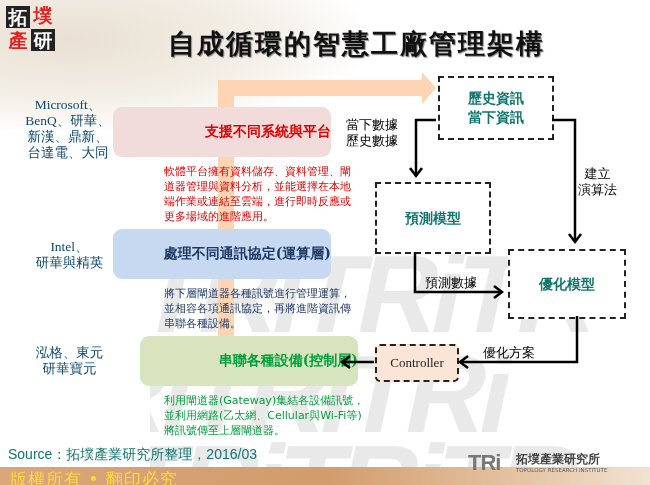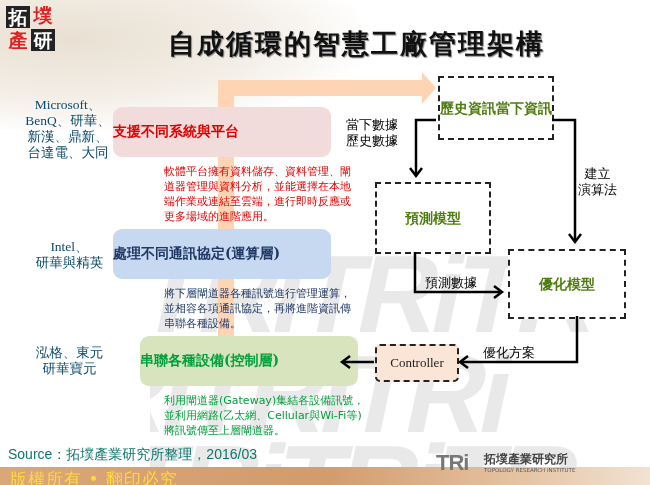--- a/index.html
+++ b/index.html
@@ -7,32 +7,32 @@
        font-family:"DejaVu Sans","Liberation Sans",sans-serif;}
   .abs{position:absolute;}
   .map-bg{left:0;top:0;width:360px;height:130px;
     background:radial-gradient(ellipse at 20% 30%, #e9e0d2 0%, #f3eee6 45%, rgba(255,255,255,0) 75%);}
   .watermark{left:150px;top:200px;width:500px;height:270px;overflow:hidden;opacity:0.55;}
   .wm-text{position:absolute;font-family:"Liberation Sans",sans-serif;font-weight:bold;color:#d8d8d8;font-size:110px;letter-spacing:-6px;transform:skewX(-12deg);white-space:nowrap;}
   .logo{left:6px;top:4px;width:52px;height:48px;}
   .logo .c{position:absolute;width:24px;height:22px;font-size:19px;line-height:22px;text-align:center;font-family:"DejaVu Serif",serif;font-weight:bold;}
   .title{left:168px;top:26px;font-size:27px;font-family:"DejaVu Serif",serif;font-weight:bold;color:#111;letter-spacing:2px;text-shadow:1px 1px 1px #888;text-align:center;}
   .side{font-family:"Liberation Serif","DejaVu Serif",serif;font-size:13.5px;color:#0c4a6e;text-align:center;line-height:16px;}
-  .layer{border-radius:9px;display:flex;align-items:center;justify-content:flex-start;font-family:"DejaVu Serif",serif;font-weight:bold;font-size:14px;}
+  .layer{border-radius:9px;display:flex;align-items:center;justify-content:flex-end;font-family:"DejaVu Serif",serif;font-weight:bold;font-size:14px;}
   .desc{font-size:11px;line-height:15px;margin-left:43px;}
-  .dbox{border:2px dashed #222;background:#fff;display:flex;align-items:center;justify-content:center;flex-direction:row;
-        font-family:"DejaVu Serif",serif;font-weight:bold;font-size:14px;color:#4d7c0f;line-height:19px;}
+  .dbox{border:2px dashed #222;background:#fff;display:flex;align-items:center;justify-content:center;flex-direction:column;
+        font-family:"DejaVu Serif",serif;font-weight:bold;font-size:14px;color:#0f766e;line-height:19px;}
   .lbl{font-size:13px;color:#000;line-height:16px;}
   .ctrl{border:2px dashed #222;border-radius:5px;background:#fbe5d6;display:flex;align-items:center;justify-content:center;
         font-family:"Liberation Serif",serif;font-size:13px;color:#222;}
   .source{left:8px;top:446px;font-size:14px;color:#0f766e;font-family:"Liberation Sans",sans-serif;}
   .footer{left:0;top:467px;width:650px;height:18px;
     background:linear-gradient(90deg,#d9a77a 0%,#d29c6c 50%,#e5c3a3 80%,#f2e2d2 100%);}
   .footer-text{left:10px;top:468px;font-size:17px;color:#ffd740;letter-spacing:1px;}
-  .tri{left:436px;top:450px;}
+  .tri{left:468px;top:450px;}
 </style>
 </head>
 <body>
 
 <div class="abs map-bg"></div>
 <div class="abs watermark">
   <div class="wm-text" style="left:-10px;top:30px;">TRiTRiTR</div>
   <div class="wm-text" style="left:-60px;top:130px;">RiTRiTRi</div>
   <div class="wm-text" style="left:-30px;top:220px;">TRiTRiTR</div>
 </div>

